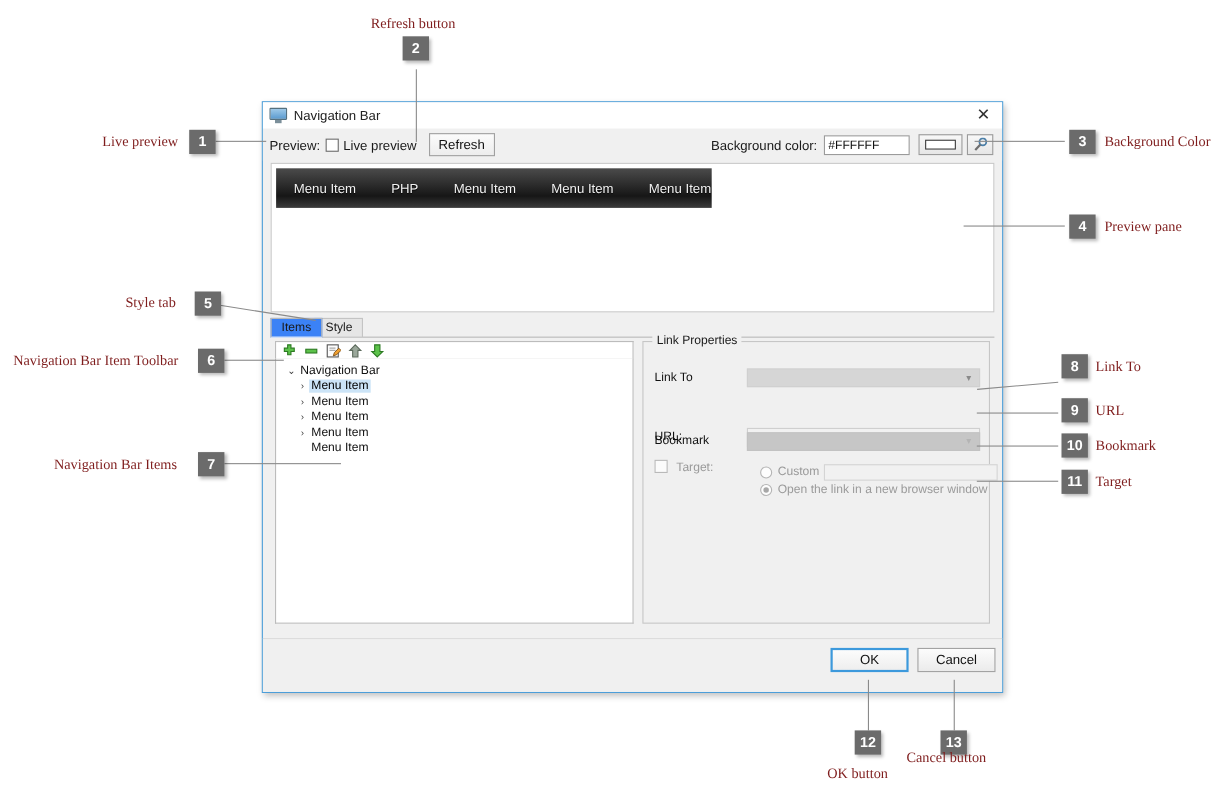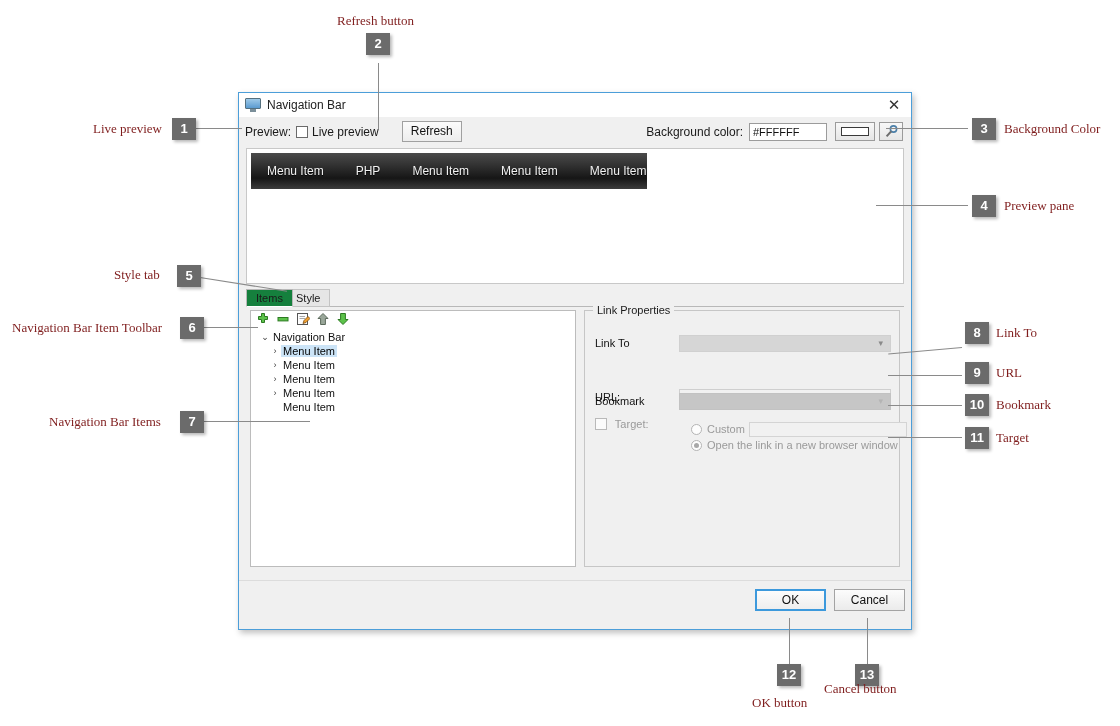--- a/index.html
+++ b/index.html
@@ -211,21 +211,21 @@
     position: absolute;
     top: 0;
     height: 18px;
     font-size: 11px;
     line-height: 17px;
     padding: 0 9px;
     box-sizing: border-box;
     color: #1a1a1a;
   }
   .tab.active {
-    background: #15803d;
+    background: #3b82f6;
     border: 1px solid #b8b8b8;
     border-bottom: 1px solid #ffffff;
     left: 0;
     z-index: 2;
   }
   .tab.inactive {
     background: #e6e6e6;
     border: 1px solid #c4c4c4;
     left: 40px;
     z-index: 1;
@@ -481,21 +481,21 @@
         <span class="stand"></span>
     </span>
     <span class="title-text">Navigation Bar</span>
     <span class="close-btn">✕</span>
   </div>
 
   <div class="toolstrip">
     <span class="lbl">Preview:</span>
     <span class="chk"></span>
     <span class="lbl">Live preview</span>
-    <span class="btn" style="margin-left:18px;">Refresh</span>
+    <span class="btn" style="margin-left:6px;">Refresh</span>
     <span class="spacer"></span>
     <span class="bg-label">Background color:</span>
     <input class="bg-input" readonly="" value="#FFFFFF" style="">
     <span class="color-btn">
       <span class="color-swatch"></span>
     </span>
     <span class="pick-btn">
       <svg width="14" height="14" viewBox="0 0 14 14" aria-hidden="true">
         <circle cx="9.5" cy="4" r="3.1" fill="none" stroke="#4b7fa8" stroke-width="1.6"></circle>
         <line x1="7.3" y1="6.3" x2="2.6" y2="11.4" stroke="#6e6e6e" stroke-width="2"></line>

